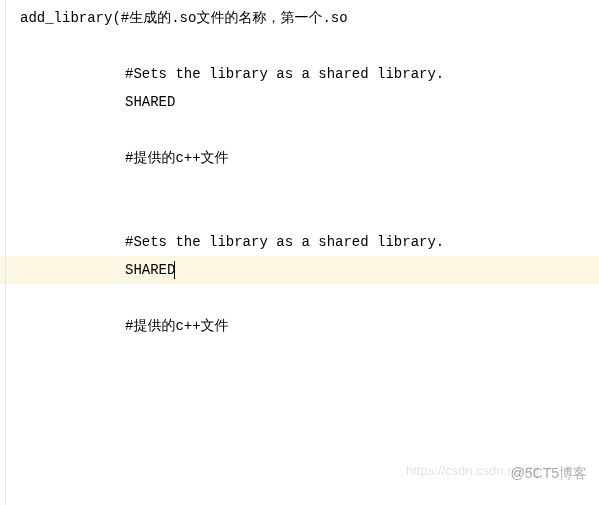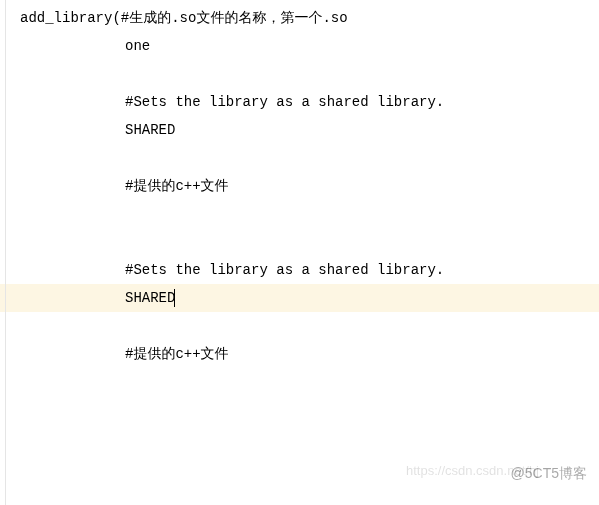--- a/index.html
+++ b/index.html
@@ -63,21 +63,20 @@
       pointer-events: none;
     }
   </style>
 </head>
 <body>
 
 <div class="gutter"></div>
 
 <div>
   <div class="code-line"><span>add_library(#生成的.so文件的名称，第一个.so</span></div>
-  <div class="code-line"><span class="indent"></span><span>one</span></div>
   <div class="code-line"><span class="indent"></span><span></span></div>
   <div class="code-line"><span class="indent"></span><span>#Sets the library as a shared library.</span></div>
   <div class="code-line"><span class="indent"></span><span>SHARED</span></div>
   <div class="code-line"><span class="indent"></span><span></span></div>
   <div class="code-line"><span class="indent"></span><span>#提供的c++文件</span></div>
   <div class="code-line"><span></span></div>
   <div class="code-line"><span class="indent"></span><span></span></div>
   <div class="code-line"><span class="indent"></span><span>#Sets the library as a shared library.</span></div>
   <div class="code-line highlight-line"><span class="indent"></span><span>SHARED</span><span class="caret"></span></div>
   <div class="code-line"><span class="indent"></span><span></span></div>

